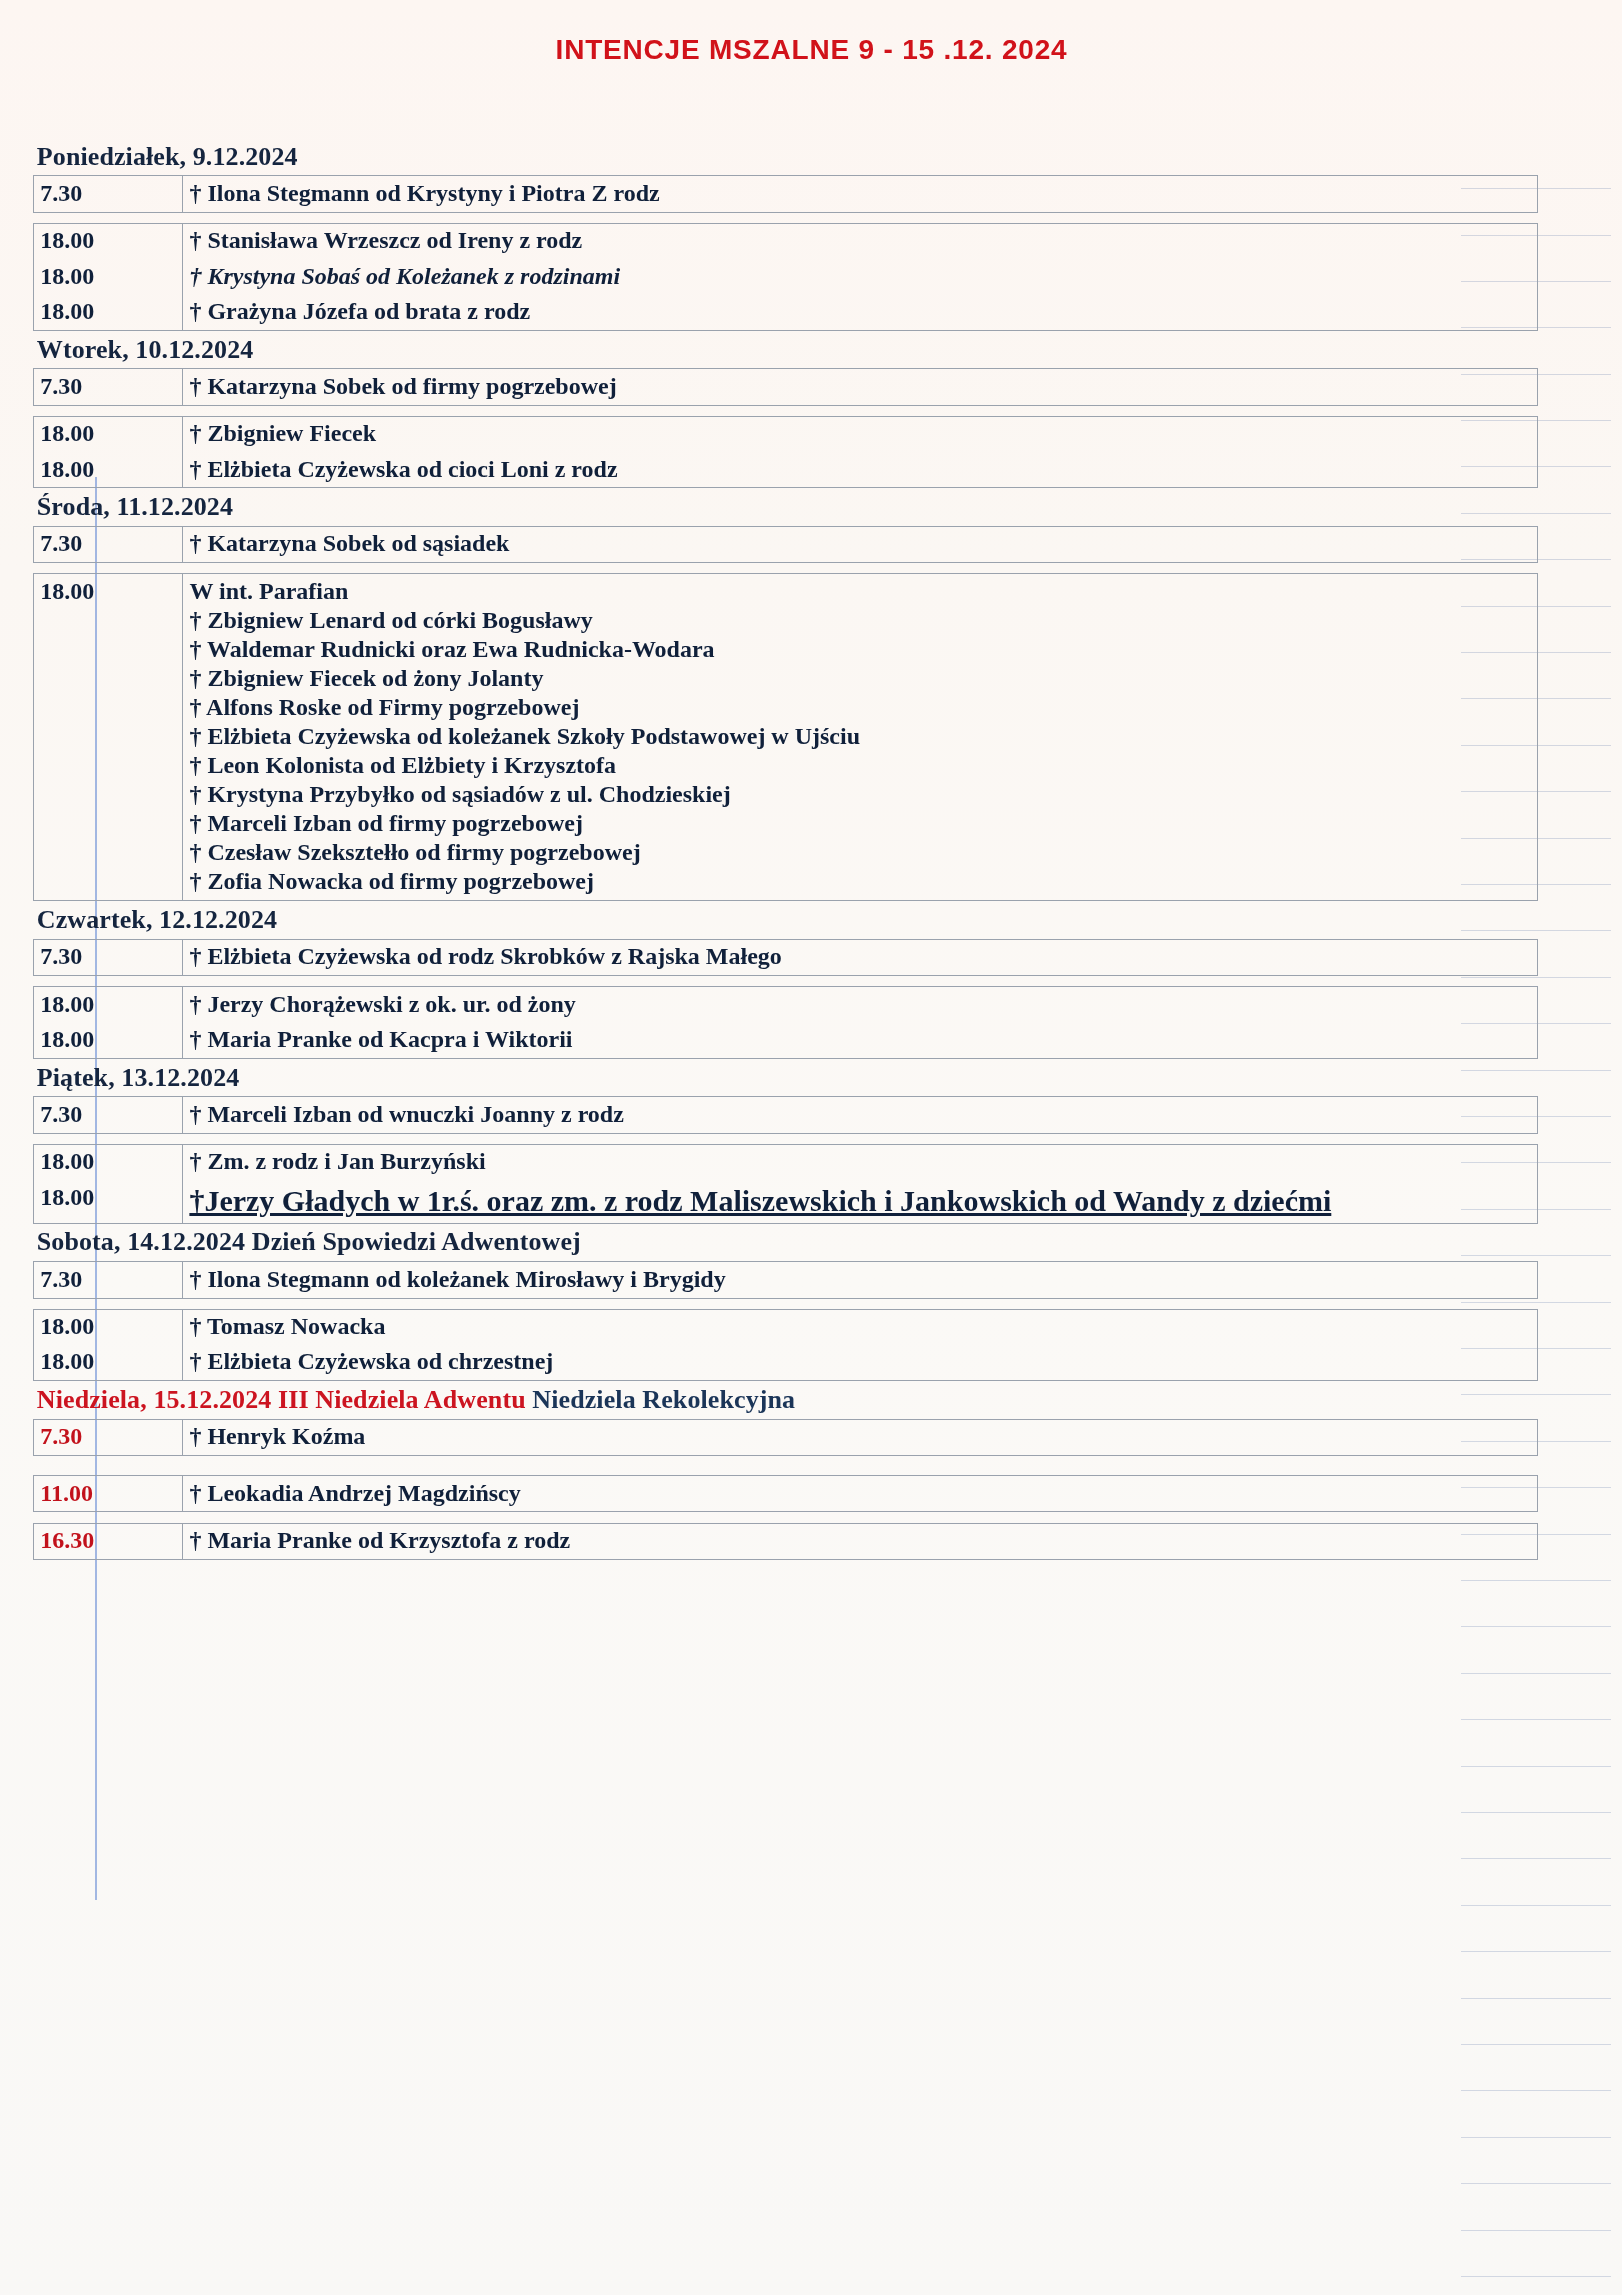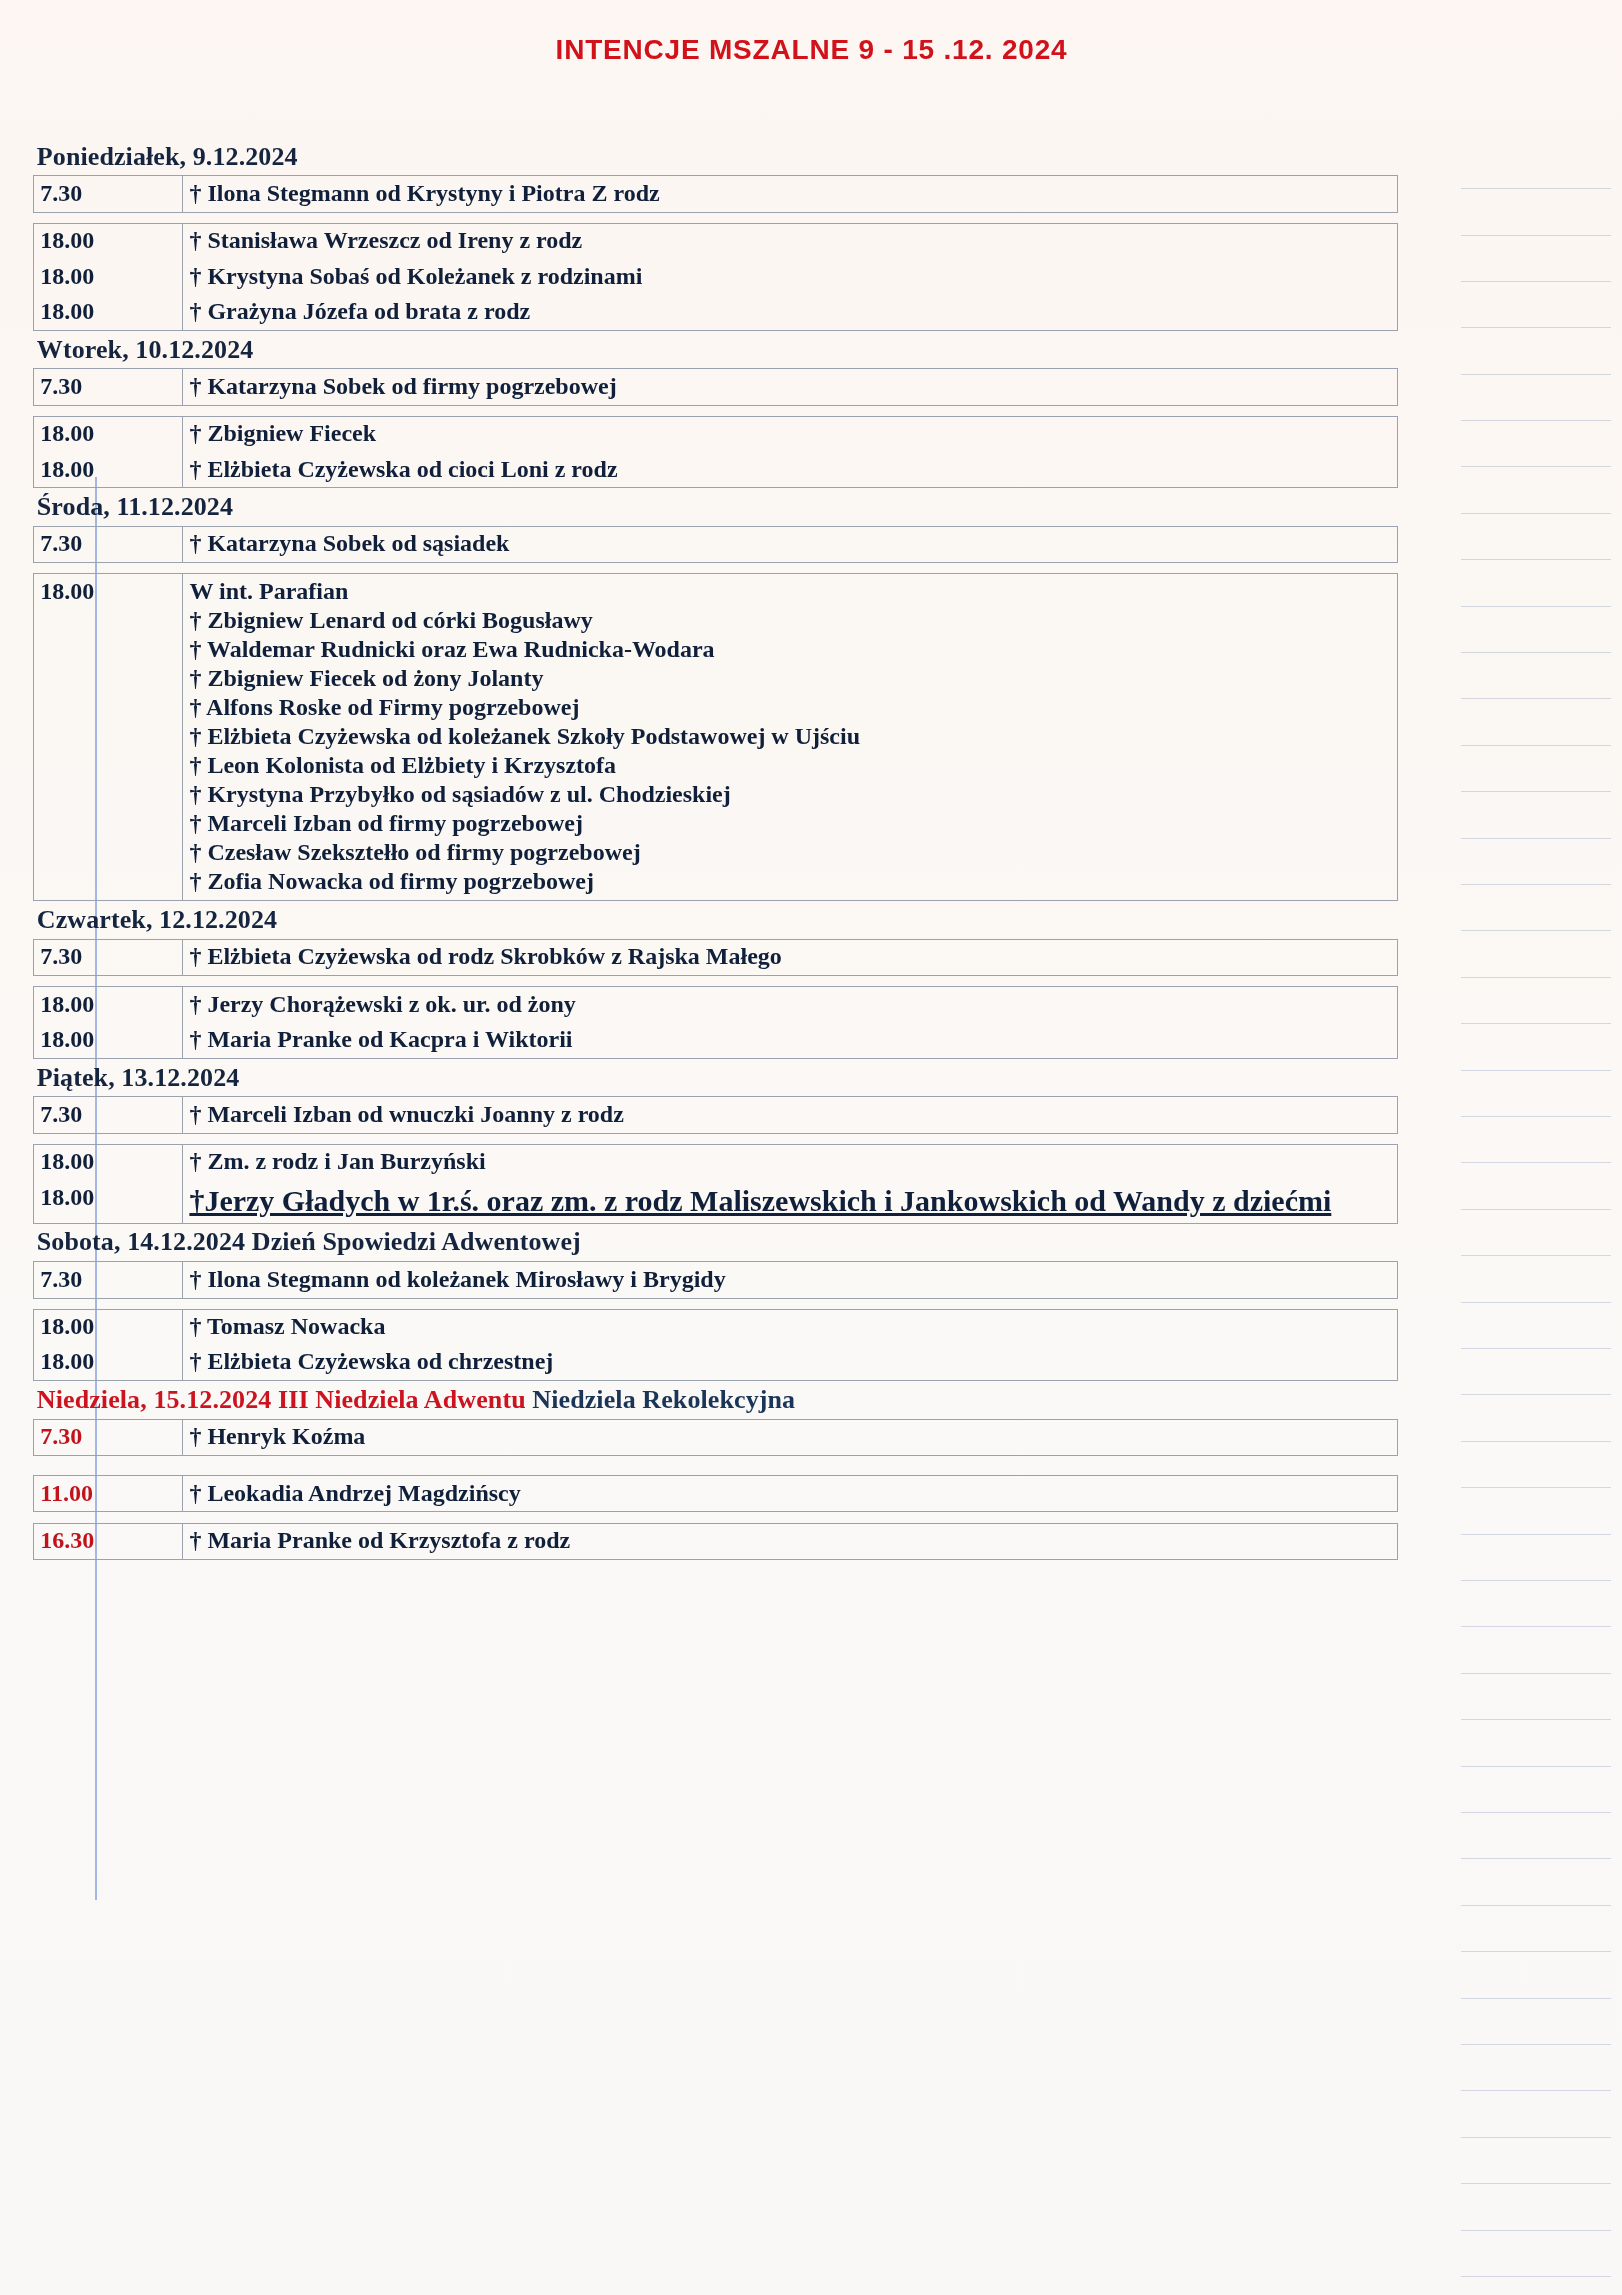--- a/index.html
+++ b/index.html
@@ -66,21 +66,21 @@
     color: #15253f;
     padding: 2.5px 0 3.8px 3.8px;
     letter-spacing: 0.1px;
     white-space: nowrap;
   }
   .day-header.red .main { color: #cc1420; }
   .day-header.red .rek { color: #1b3558; }
 
   table.day-table {
     border-collapse: collapse;
-    width: 1365px;
+    width: 1505px;
     table-layout: fixed;
     margin-bottom: 1.3px;
   }
   table.day-table td {
     border: 0.6px solid #9aa2ad;
     vertical-align: top;
     padding: 2.5px 3.8px 3.8px 6.3px;
     font-size: 24px;
     line-height: 1.21;
     color: #10203a;
@@ -178,21 +178,21 @@
       <table class="day-table">
         <tbody>
           <tr>
             <td class="time-cell" style="border-bottom: none;">18.00</td>
             <td class="text-cell" style="border-bottom: none;">
               <div class="line">† Stanisława Wrzeszcz od Ireny z rodz</div>
             </td>
           </tr>
           <tr>
             <td class="time-cell" style="border-top: none; border-bottom: none;">18.00</td>
-            <td class="text-cell" style="border-top: none; border-bottom: none;">
+            <td class="text-cell" style="border-top: none; border-bottom: none; font-style: italic;">
               <div class="line">† Krystyna Sobaś od Koleżanek z rodzinami</div>
             </td>
           </tr>
           <tr>
             <td class="time-cell" style="border-top: none;">18.00</td>
             <td class="text-cell" style="border-top: none;">
               <div class="line">† Grażyna Józefa od brata z rodz</div>
             </td>
           </tr>
         </tbody>

